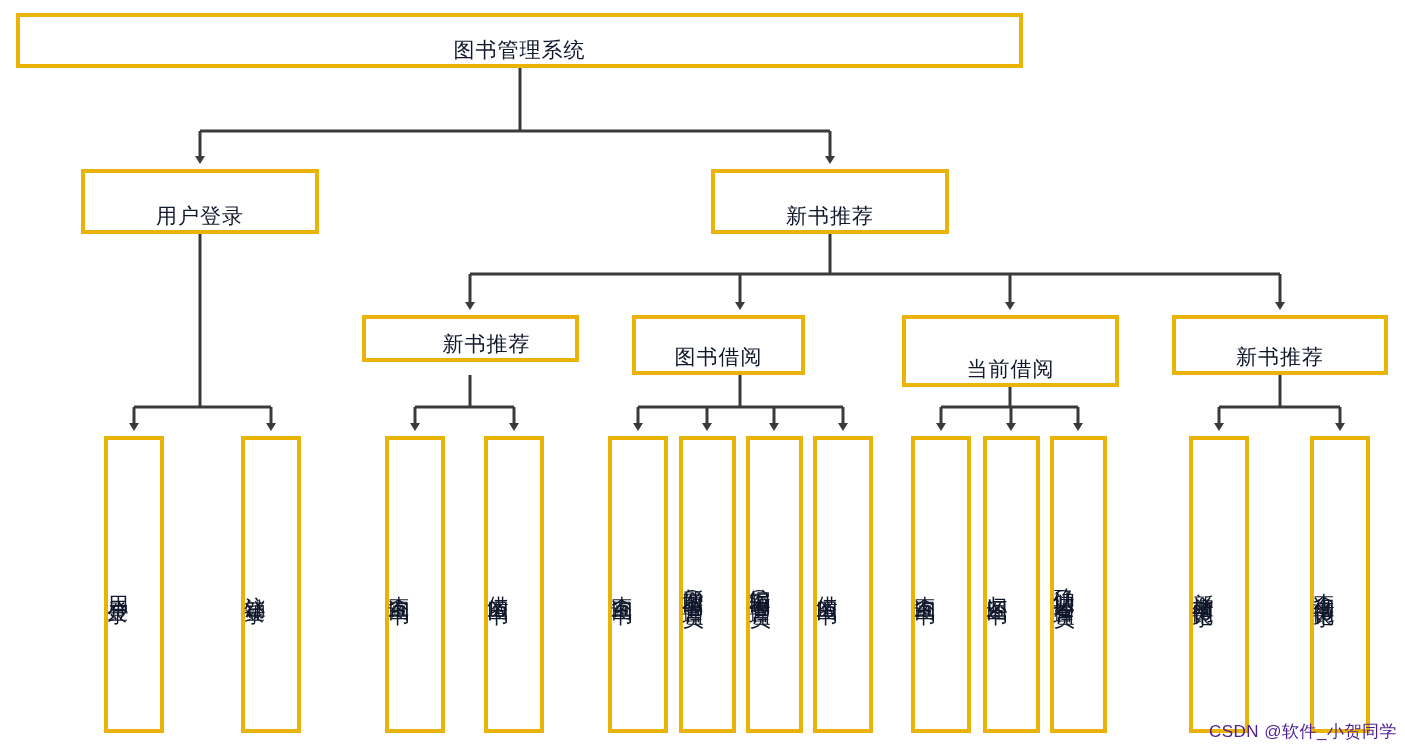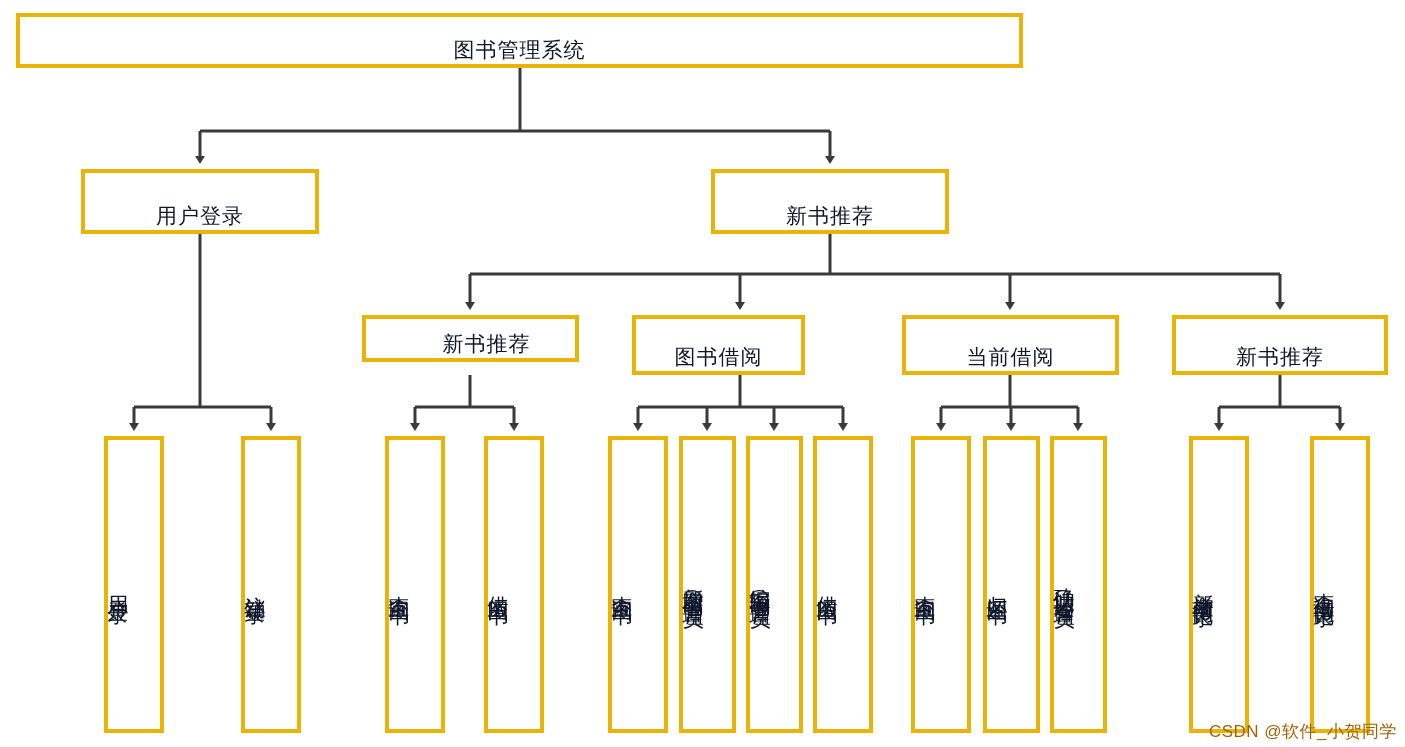--- a/index.html
+++ b/index.html
@@ -53,21 +53,21 @@
     white-space: nowrap;
   }
   .node.horiz .label {
     white-space: nowrap;
   }
   #watermark {
     position: absolute;
     right: 8px;
     bottom: 4px;
     font-size: 17px;
-    color: #a16207;
+    color: #4c1d95;
     white-space: nowrap;
     letter-spacing: 0.5px;
   }
 </style>
 </head>
 <body>
 
 <div id="canvas">
 
   <svg id="edges" viewBox="0 0 1405 747" xmlns="http://www.w3.org/2000/svg">
@@ -133,21 +133,21 @@
   <div class="node horiz" style="left:711px; top:169px; width:238px; height:65px;">
     <span class="label">新书推荐</span>
   </div>
 
   <div class="node horiz" style="left:362px; top:315px; width:217px; height:47px;padding-left:32px;">
     <span class="label">新书推荐</span>
   </div>
   <div class="node horiz" style="left:632px; top:315px; width:173px; height:60px;">
     <span class="label">图书借阅</span>
   </div>
-  <div class="node horiz" style="left:902px; top:315px; width:217px; height:60px;">
+  <div class="node horiz" style="left:902px; top:315px; width:217px; height:72px;">
     <span class="label">当前借阅</span>
   </div>
   <div class="node horiz" style="left:1172px; top:315px; width:216px; height:60px;">
     <span class="label">新书推荐</span>
   </div>
 
   <div class="node vert" style="left:104px; top:436px; width:60px; height:297px;">
     <span class="label">用户登录</span>
   </div>
   <div class="node vert" style="left:241px; top:436px; width:60px; height:297px;">

